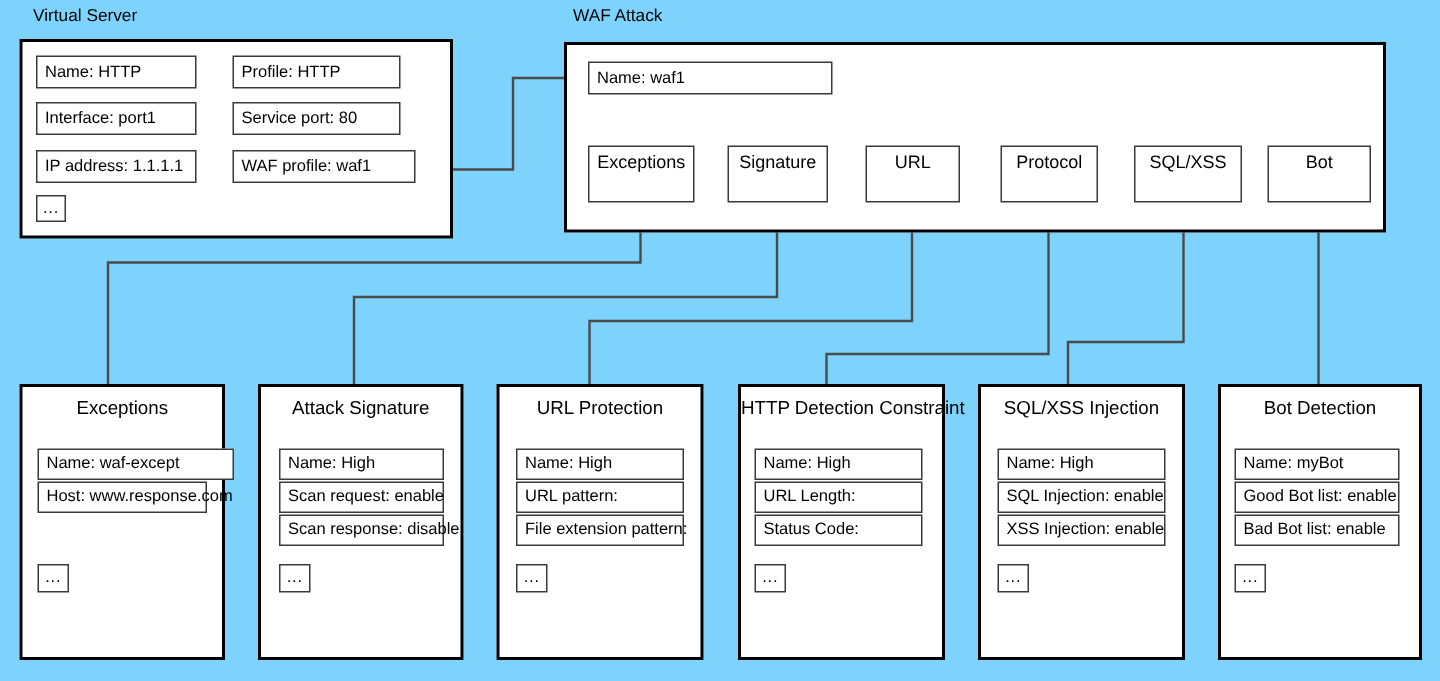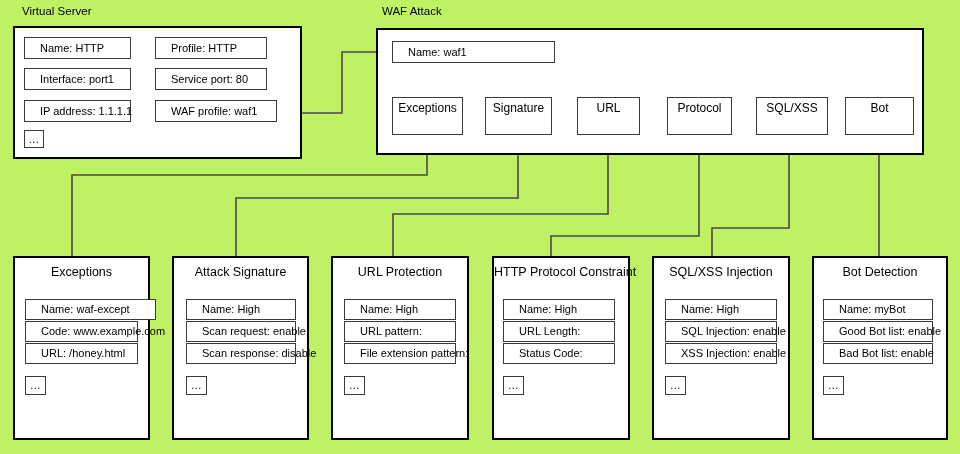--- a/index.html
+++ b/index.html
@@ -4,21 +4,21 @@
 <style>
   html, body {
     margin: 0;
     padding: 0;
     background: #ffffff;
   }
   #canvas {
     position: relative;
     width: 960px;
     height: 454px;
-    background: #bef264;
+    background: #7dd3fc;
     font-family: "Liberation Sans", sans-serif;
     overflow: hidden;
   }
 
   
   .group-label {
     position: absolute;
     font-size: 11.5px;
     color: #000000;
     white-space: nowrap;
@@ -34,21 +34,21 @@
   
   .field {
     position: absolute;
     border: 1.5px solid #3a3a3a;
     background: #ffffff;
     box-sizing: border-box;
     font-size: 11px;
     color: #000000;
     display: flex;
     align-items: center;
-    padding-left: 15px;
+    padding-left: 5px;
     white-space: nowrap;
     line-height: 1;
   }
   .field.ellipsis {
     justify-content: center;
     padding-left: 0;
     font-size: 11px;
     letter-spacing: 0.5px;
   }
 
@@ -145,42 +145,41 @@
   <div class="chip" style="left:485px; top:97px; width:67px; height:38px;">Signature</div>
   <div class="chip" style="left:577px; top:97px; width:63px; height:38px;">URL</div>
   <div class="chip" style="left:667px; top:97px; width:65px; height:38px;">Protocol</div>
   <div class="chip" style="left:756px; top:97px; width:72px; height:38px;">SQL/XSS</div>
   <div class="chip" style="left:845px; top:97px; width:69px; height:38px;">Bot</div>
 
   <div class="panel" style="left:13px; top:256px; width:137px; height:184px;">
     <div class="panel-title">Exceptions</div>
   </div>
   <div class="field" style="left:25px; top:299px; width:131px; height:21px;">Name: waf-except</div>
-  <div class="field" style="left:25px; top:321px; width:113px; height:21px;">Code: www.example.com</div>
-  <div class="field" style="left:25px; top:343px; width:113px; height:21px;">URL: /honey.html</div>
+  <div class="field" style="left:25px; top:321px; width:113px; height:21px;">Host: www.response.com</div>
   <div class="field ellipsis" style="left:25px; top:376px; width:21px; height:19px;">...</div>
 
   <div class="panel" style="left:172px; top:256px; width:137px; height:184px;">
     <div class="panel-title">Attack Signature</div>
   </div>
   <div class="field" style="left:186px; top:299px; width:110px; height:21px;">Name: High</div>
   <div class="field" style="left:186px; top:321px; width:110px; height:21px;">Scan request: enable</div>
   <div class="field" style="left:186px; top:343px; width:110px; height:21px;">Scan response: disable</div>
   <div class="field ellipsis" style="left:186px; top:376px; width:21px; height:19px;">...</div>
 
   <div class="panel" style="left:331px; top:256px; width:138px; height:184px;">
     <div class="panel-title">URL Protection</div>
   </div>
   <div class="field" style="left:344px; top:299px; width:112px; height:21px;">Name: High</div>
   <div class="field" style="left:344px; top:343px; width:112px; height:21px;">File extension pattern:</div>
   <div class="field" style="left:344px; top:321px; width:112px; height:21px;">URL pattern:</div>
   <div class="field ellipsis" style="left:344px; top:376px; width:21px; height:19px;">...</div>
 
   <div class="panel" style="left:492px; top:256px; width:138px; height:184px;">
-    <div class="panel-title">HTTP Protocol Constraint</div>
+    <div class="panel-title">HTTP Detection Constraint</div>
   </div>
   <div class="field" style="left:503px; top:299px; width:112px; height:21px;">Name: High</div>
   <div class="field" style="left:503px; top:321px; width:112px; height:21px;">URL Length:</div>
   <div class="field" style="left:503px; top:343px; width:112px; height:21px;">Status Code:</div>
   <div class="field ellipsis" style="left:503px; top:376px; width:21px; height:19px;">...</div>
 
   <div class="panel" style="left:652px; top:256px; width:138px; height:184px;">
     <div class="panel-title">SQL/XSS Injection</div>
   </div>
   <div class="field" style="left:665px; top:299px; width:112px; height:21px;">Name: High</div>

